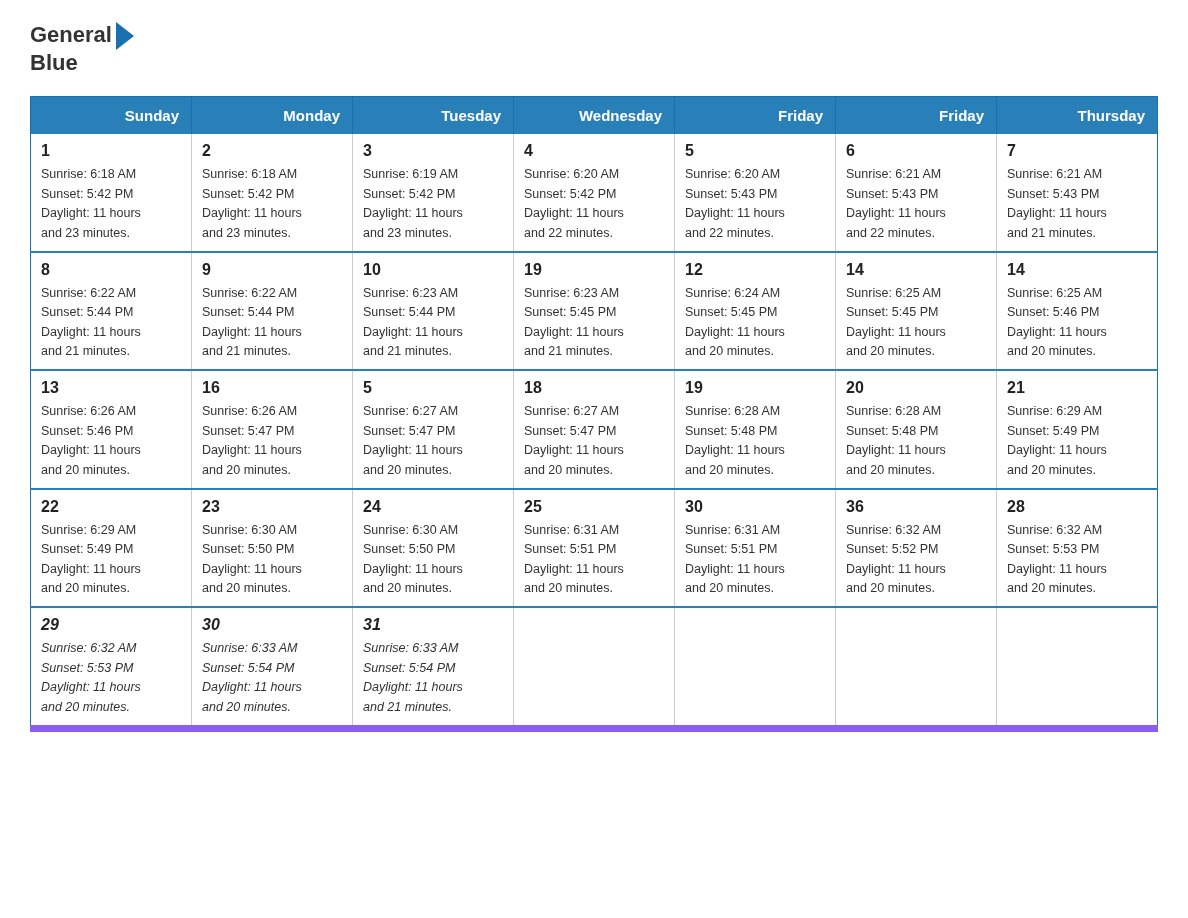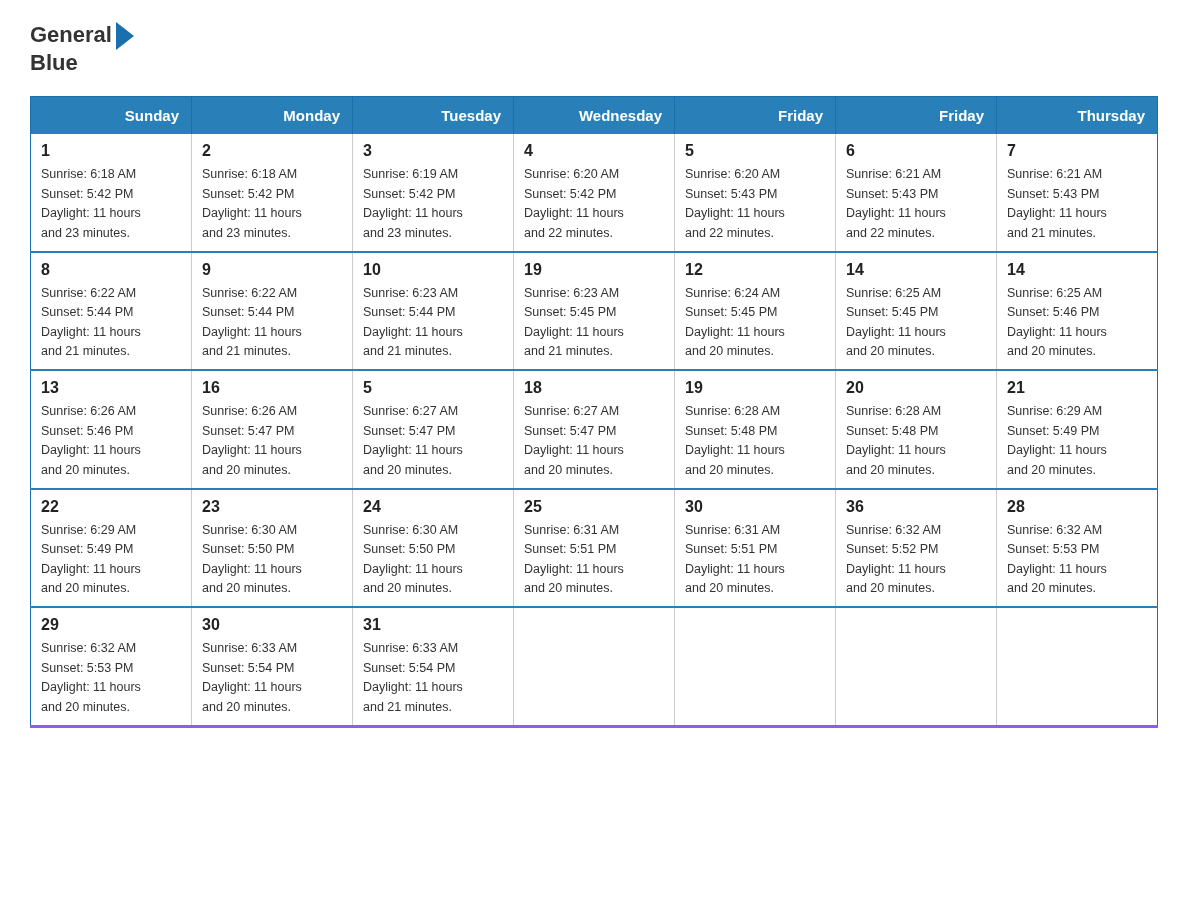--- a/index.html
+++ b/index.html
@@ -77,21 +77,22 @@
       color: #333;
       border-right: 1px solid #ccc;
       border-bottom: 2px solid #2980b9;
       width: calc(100% / 7);
       min-height: 100px;
     }
     .calendar-table td:last-child {
       border-right: none;
     }
     .calendar-table tr:last-child td {
-      border-bottom: 3px solid #8b5cf6;
+      border-bottom: 7px solid #8b5cf6;
+      font-style: italic;
     }
     .day-number {
       font-size: 16px;
       font-weight: bold;
       color: #222;
       display: block;
       margin-bottom: 5px;
     }
     .day-info {
       font-size: 12.5px;

